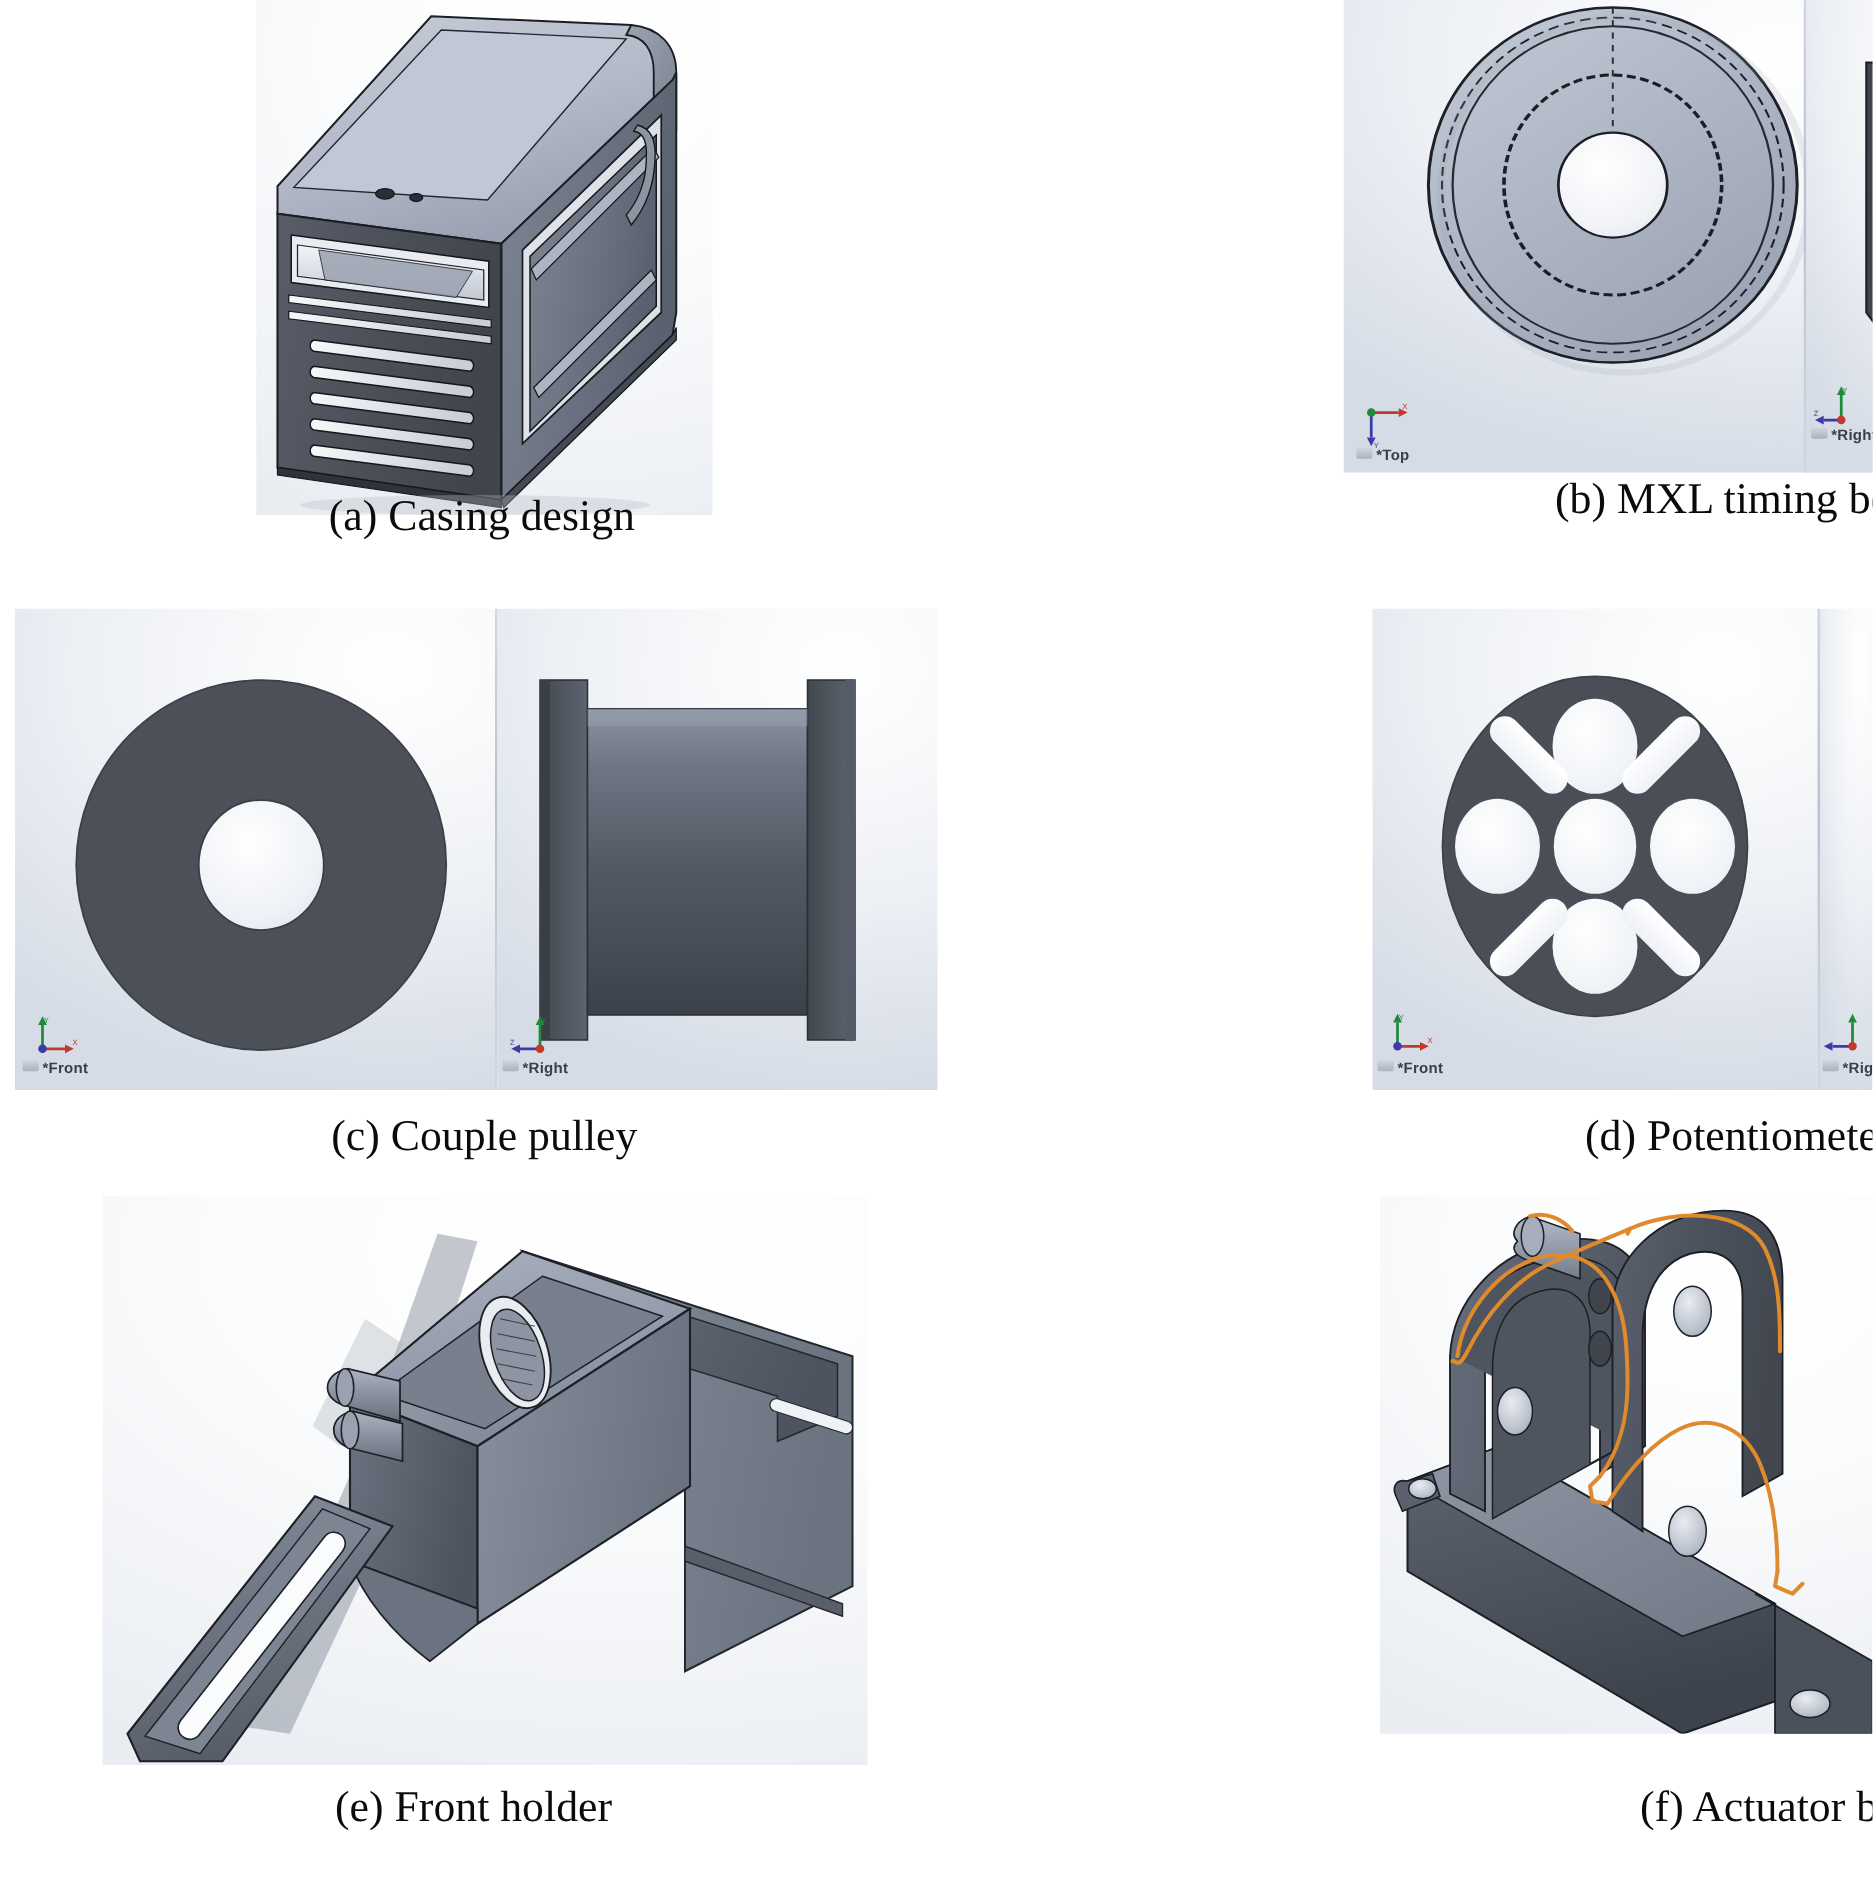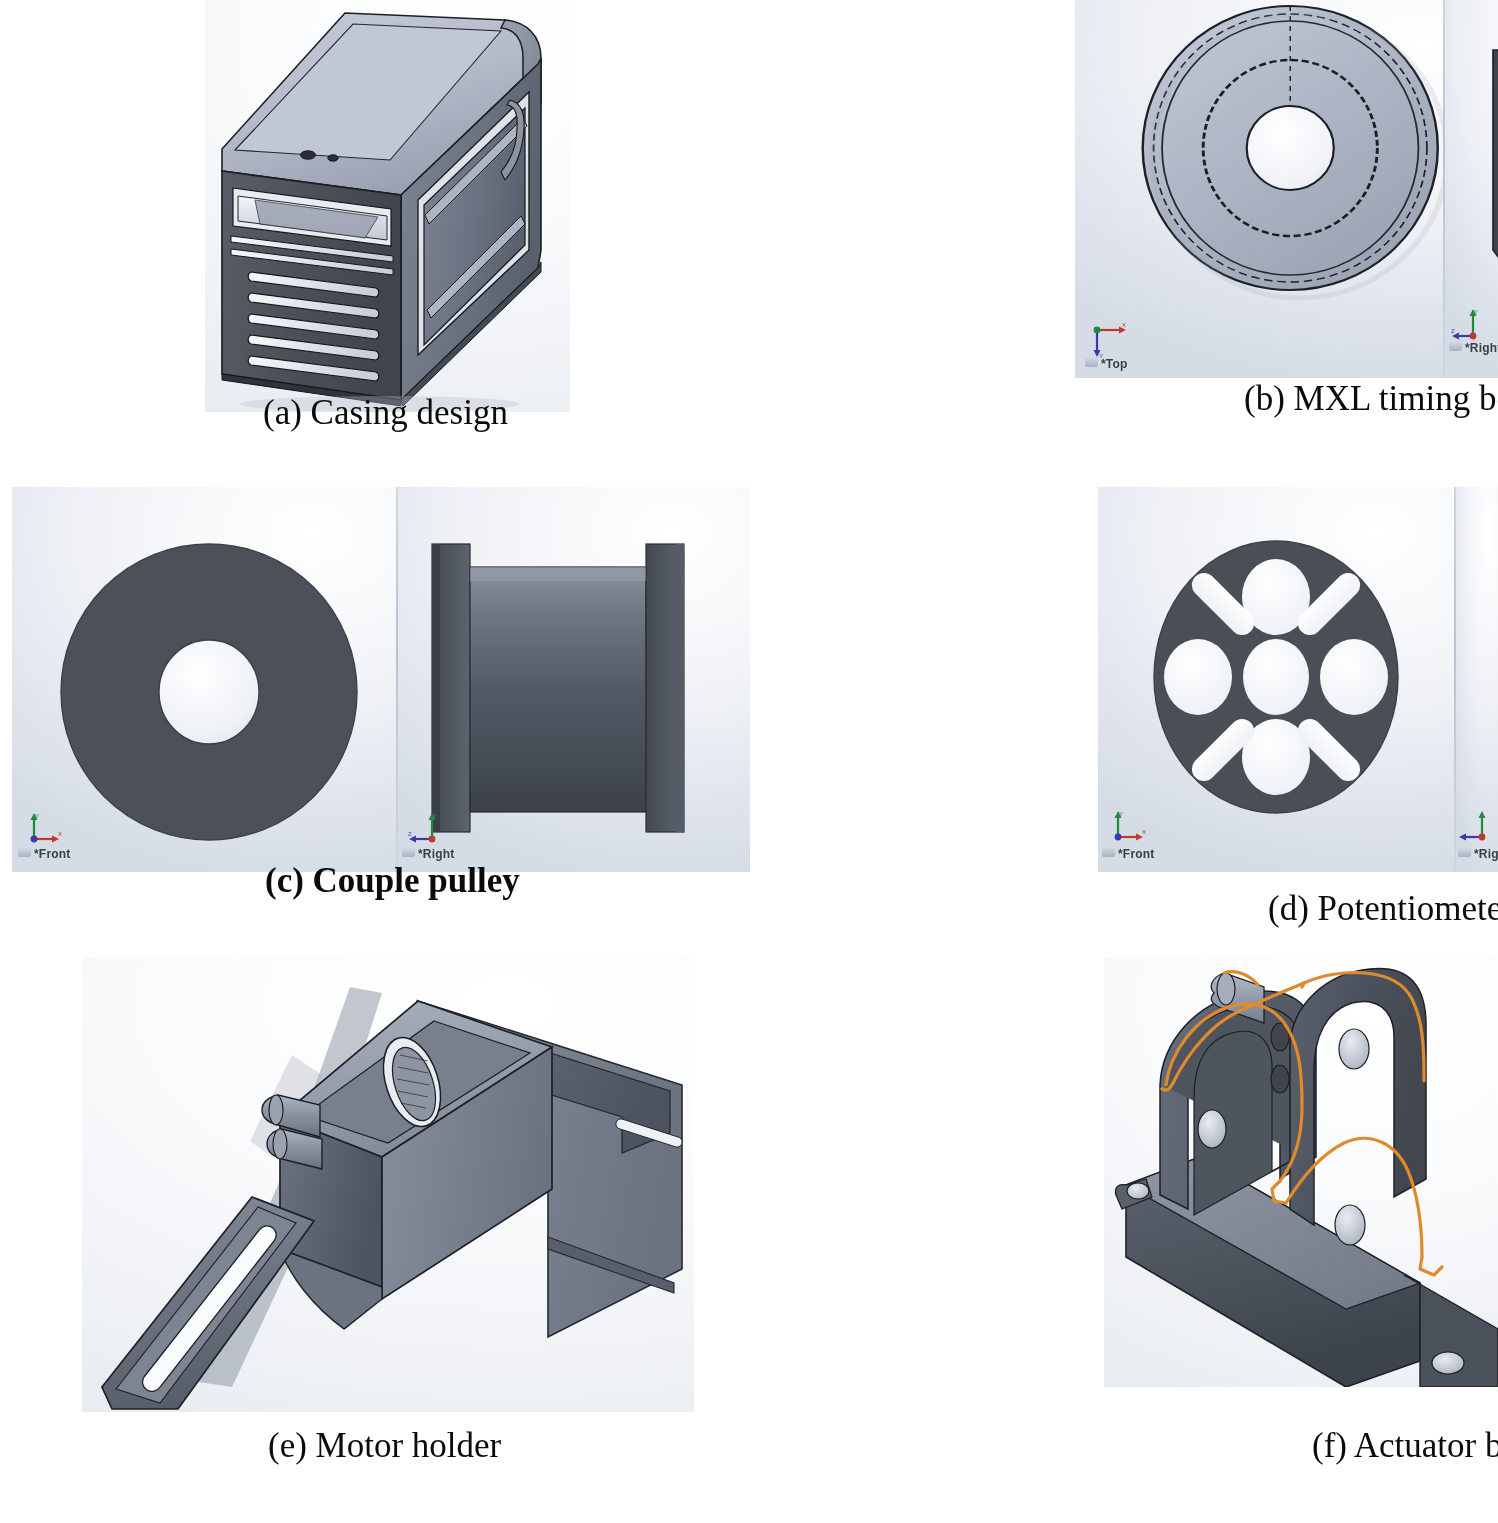--- a/index.html
+++ b/index.html
@@ -272,21 +272,21 @@
           <circle cx="24" cy="30" r="3.4" fill="#c0392b"></circle>
           <text x="25" y="9" font-size="6" fill="#1f8a3b" font-family="Liberation Sans, sans-serif">Y</text>
           <text x="0" y="27" font-size="6" fill="#3a3aa8" font-family="Liberation Sans, sans-serif">Z</text>
         </svg>
       </div>
       <div class="vp-label" style="left:4px;top:360px;">
         <span class="gicon"></span><span>*Right</span>
       </div>
     </div>
   </div>
-  <div class="caption" style="left:265px;top:861px;font-weight:bold;">(c) Couple pulley</div>
+  <div class="caption" style="left:265px;top:889px;">(c) Couple pulley</div>
 
   <div class="cell" style="left:1098px;top:487px;width:400px;height:385px;">
 
     <div class="viewport" style="left:0;top:0;width:356px;height:385px;">
       <svg class="art" viewBox="0 0 356 385" preserveAspectRatio="none">
         <defs>
           <radialGradient id="holeG" cx="0.4" cy="0.33" r="0.85">
             <stop offset="0" stop-color="#ffffff"></stop>
               <stop offset="0.7" stop-color="#f0f3f7"></stop>
             <stop offset="1" stop-color="#e6eaf1"></stop>
@@ -413,21 +413,21 @@
 
         <path d="M 198,292 C 208,320 232,350 262,372 L 300,342 L 300,330 L 198,292 Z" fill="#6b7280" stroke="#1d2026" stroke-width="1.4"></path>
 
         <path d="M 20,430 L 170,240 L 232,264 L 96,452 L 30,452 Z" fill="url(#mhArm)" stroke="#1d2026" stroke-width="1.7"></path>
         <path d="M 34,432 L 176,250 L 214,266 L 78,446 Z" fill="#7d8593" stroke="#1d2026" stroke-width="1.1"></path>
 
         <path d="M 62,420 L 178,272 A 9,9 0 0 1 192,284 L 78,430 A 9,9 0 0 1 62,420 Z" fill="#fafbfc" stroke="#1d2026" stroke-width="1.3"></path>
       </svg>
     </div>
   </div>
-  <div class="caption" style="left:268px;top:1426px;">(e) Motor holder</div>
+  <div class="caption" style="left:268px;top:1426px;">(e) Front holder</div>
 
   <div class="cell" style="left:1104px;top:957px;width:394px;height:430px;">
     <div class="viewport plainwhite" style="left:0;top:0;width:394px;height:430px;">
       <svg class="art" viewBox="0 0 394 430" preserveAspectRatio="none">
         <defs>
           <linearGradient id="abWall" x1="0" y1="0" x2="1" y2="0.3">
             <stop offset="0" stop-color="#5a616d"></stop>
               <stop offset="0.5" stop-color="#4c525d"></stop>
             <stop offset="1" stop-color="#42474f"></stop>
           </linearGradient>

